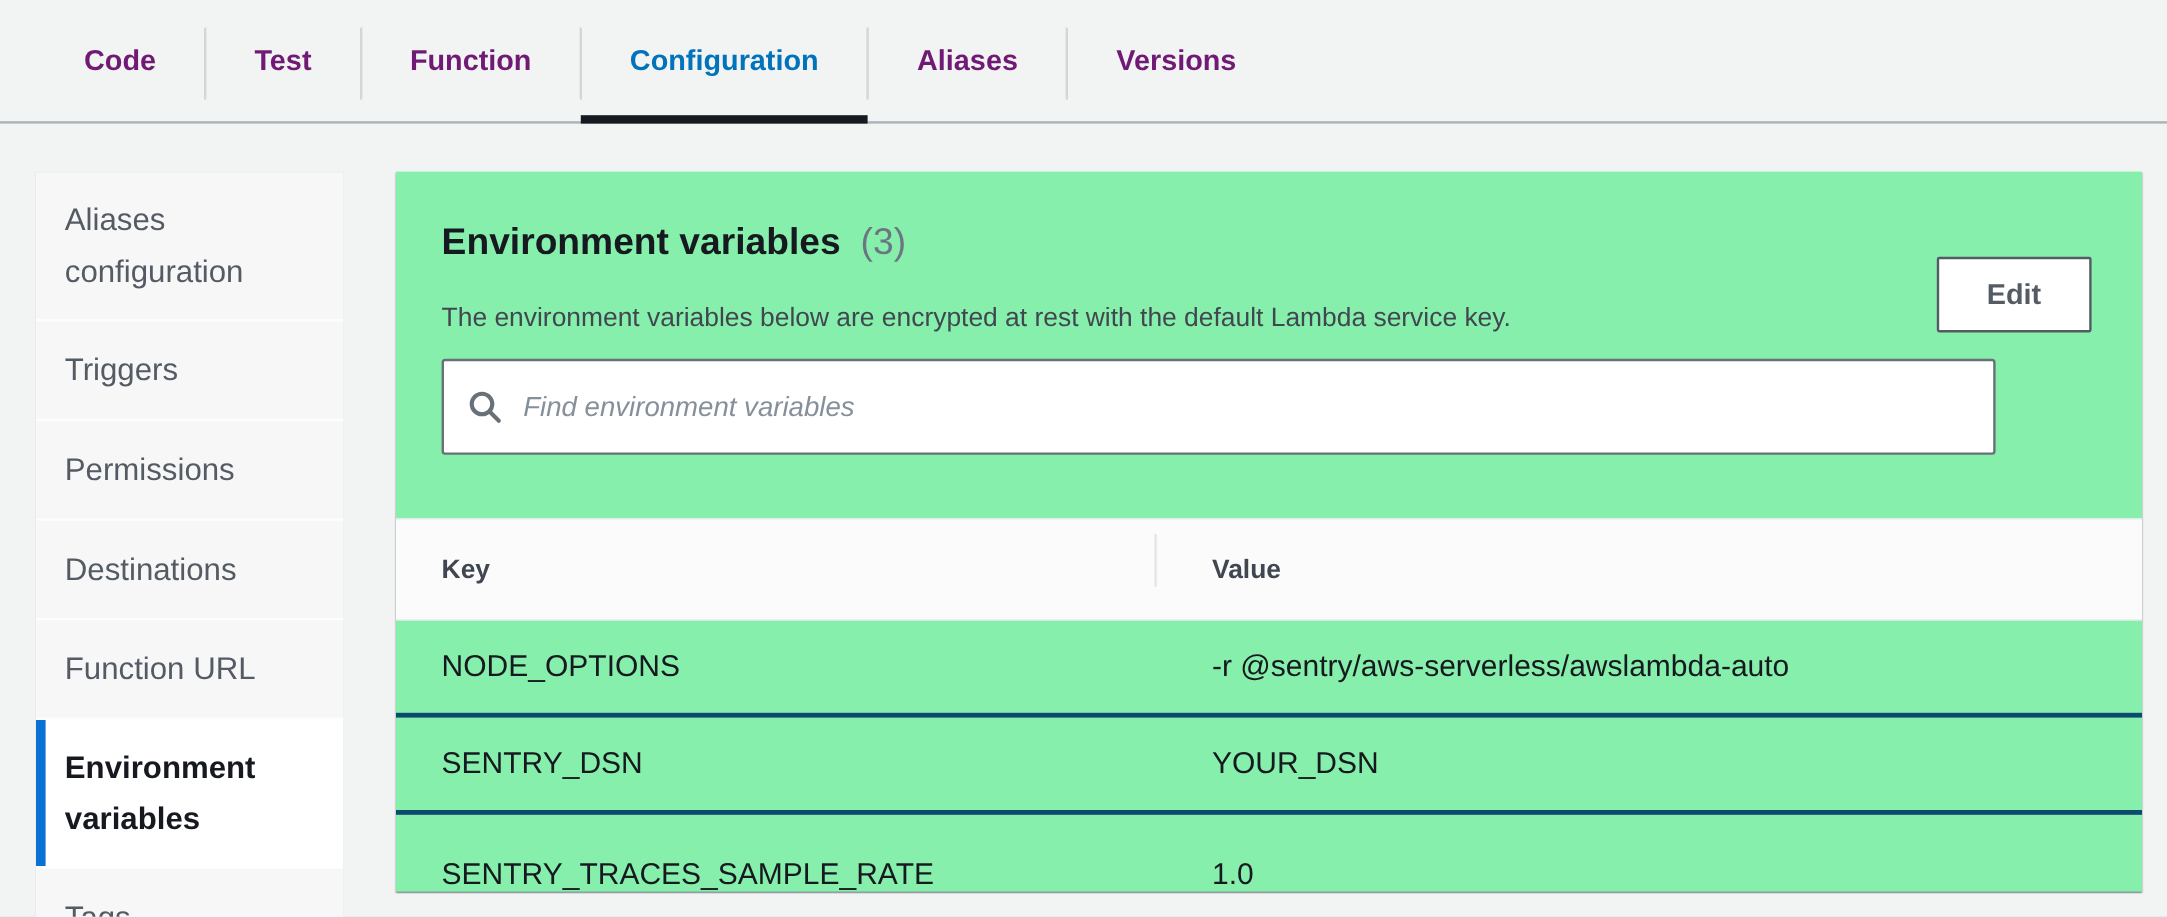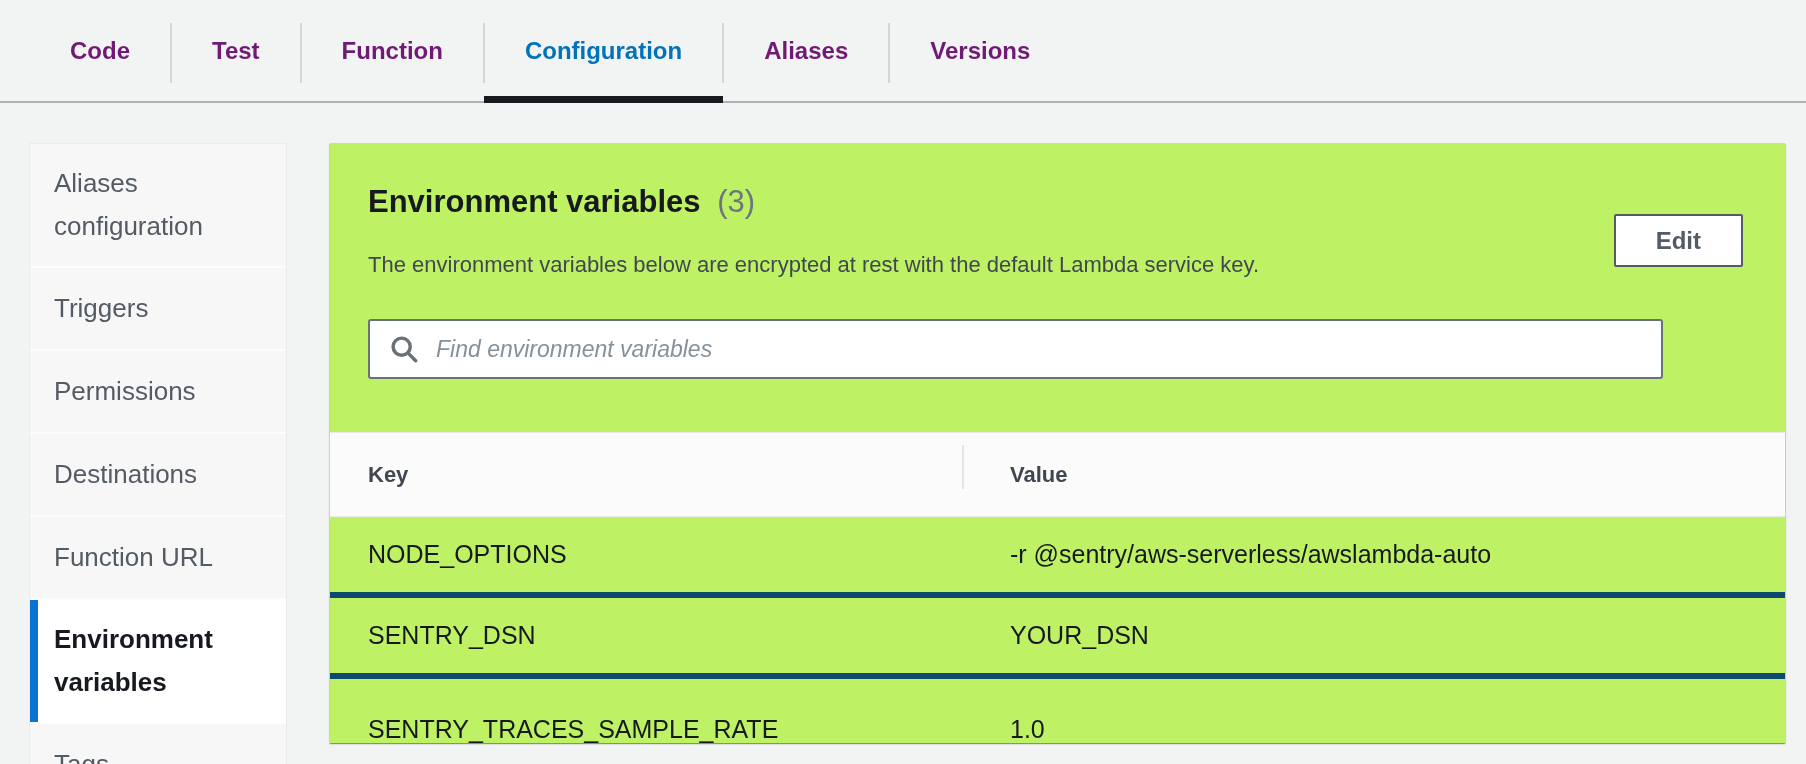--- a/index.html
+++ b/index.html
@@ -64,49 +64,49 @@
     background: #ffffff;
     color: #16191f;
     font-weight: 700;
     box-shadow: inset 8px 0 0 0 #0972d3;
   }
 
   
   .panel {
     position: absolute; left: 330px; top: 143px;
     width: 1455px; height: 600px;
-    background: #bef264;
+    background: #86efac;
     box-shadow: 0 1px 1px 0 rgba(0,28,36,.3),
                 1px 1px 1px 0 rgba(0,28,36,.12),
                -1px 1px 1px 0 rgba(0,28,36,.12);
   }
   .panel-head { position: relative; padding: 0 38px; }
   .title {
     margin: 38px 0 0;
     font-size: 31px; line-height: 42px; font-weight: 700;
     color: #16191f;
   }
   .count { color: #6c7580; font-weight: 400; margin-left: 8px; }
   .desc {
     margin: 28px 0 0;
     font-size: 22px; line-height: 28px;
     color: #414750;
   }
   .edit-btn {
     position: absolute; top: 33px; right: 42px;
-    height: 53px; padding: 0 40px;
+    height: 63px; padding: 0 40px;
     background: #ffffff;
     border: 2px solid #545b64; border-radius: 2px;
     font-family: inherit; font-size: 24px; font-weight: 700;
     color: #545b64;
     cursor: pointer;
   }
   .search {
-    margin-top: 40px;
-    width: 1295px; height: 60px;
+    margin-top: 20px;
+    width: 1295px; height: 80px;
     border: 2px solid #687078; border-radius: 3px;
     background: #fff;
     display: flex; align-items: center;
     padding: 0 20px;
   }
   .search svg { flex: none; }
   .search input {
     flex: 1;
     margin-left: 16px;
     border: none; outline: none; background: transparent;
@@ -142,21 +142,21 @@
   }
   .th-val::before {
     content: "";
     position: absolute; left: 0; top: 12px;
     width: 2px; height: 44px;
     background: #e3e6e8;
   }
   .row {
     display: flex; align-items: stretch;
     height: 81px;
-    border-bottom: 6px solid #0c4a6e;
+    border-bottom: 4px solid #0c4a6e;
     font-size: 25px; color: #16191f;
   }
   .row:last-child { border-bottom: none; height: 100px; }
 </style>
 </head>
 <body>
 
 <nav class="tabbar" id="tabbar">
     <div class="tab">
     <span>Code</span>

